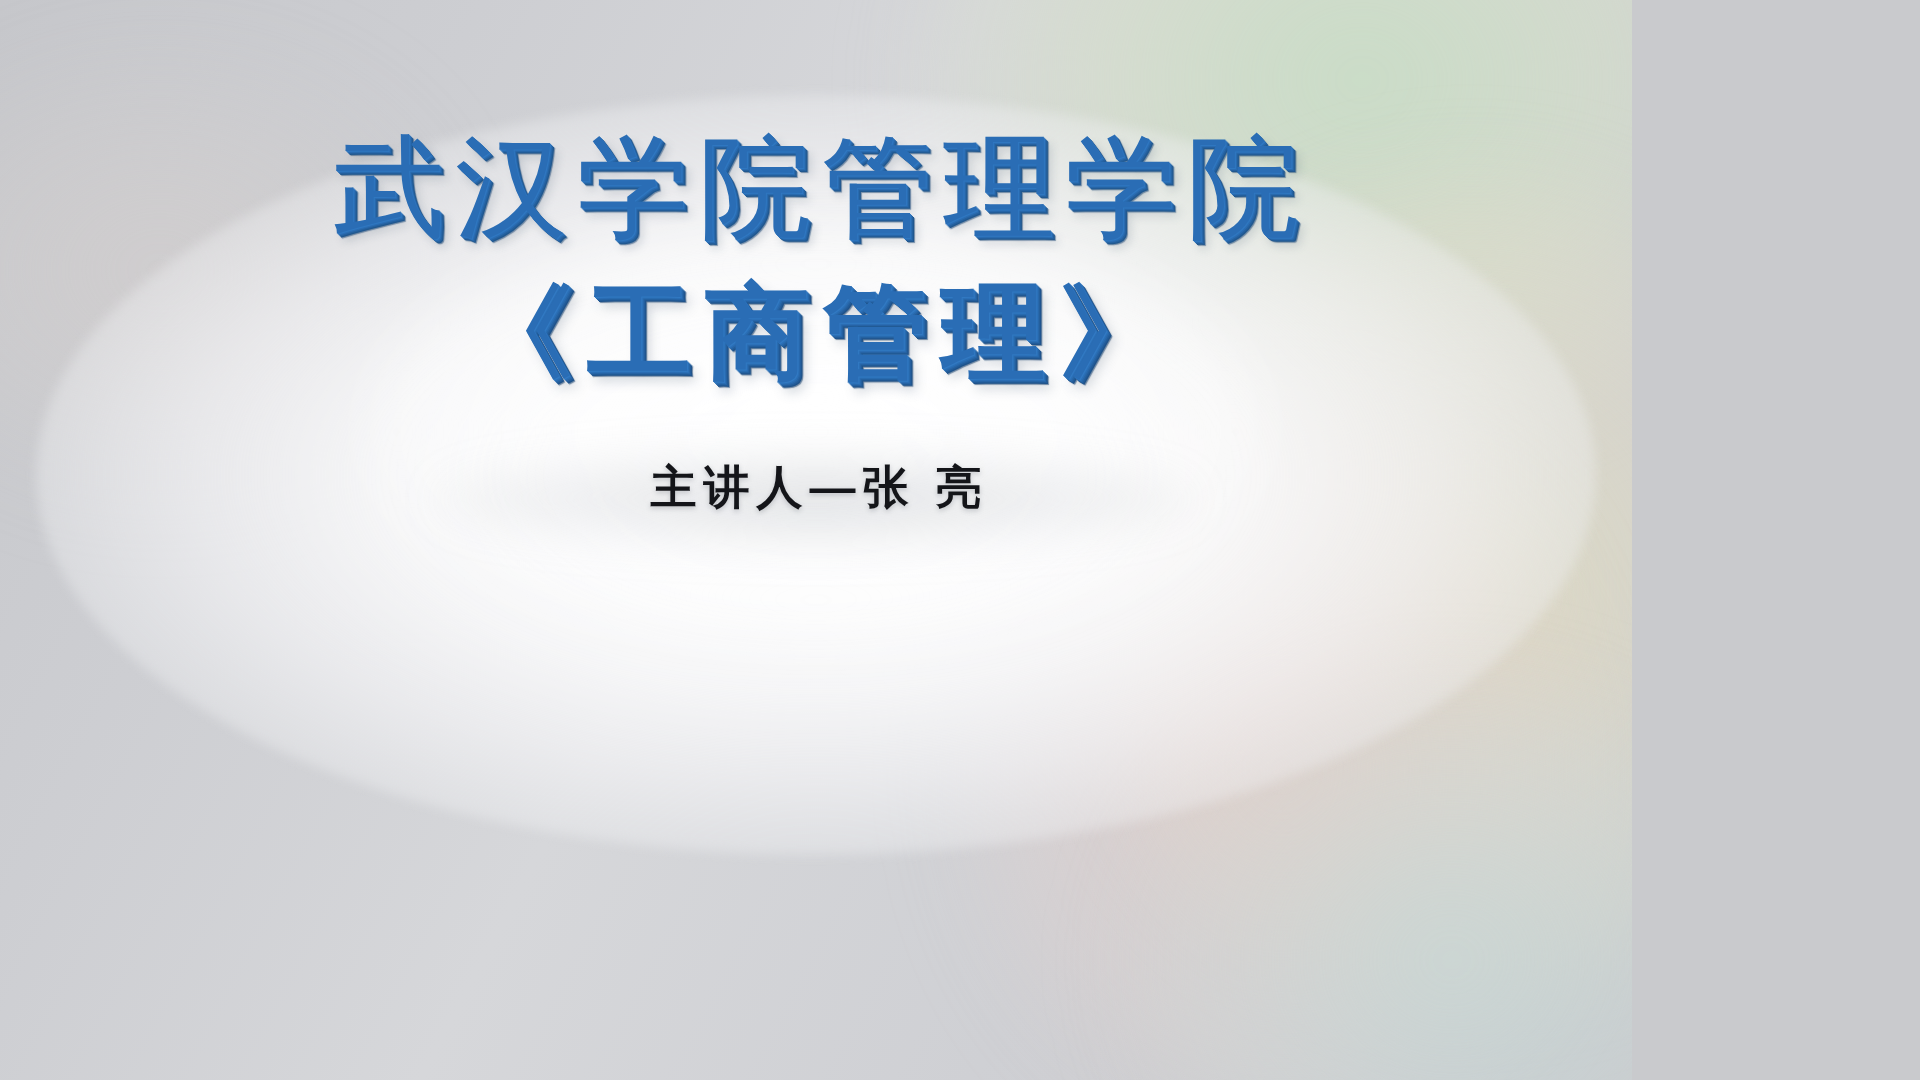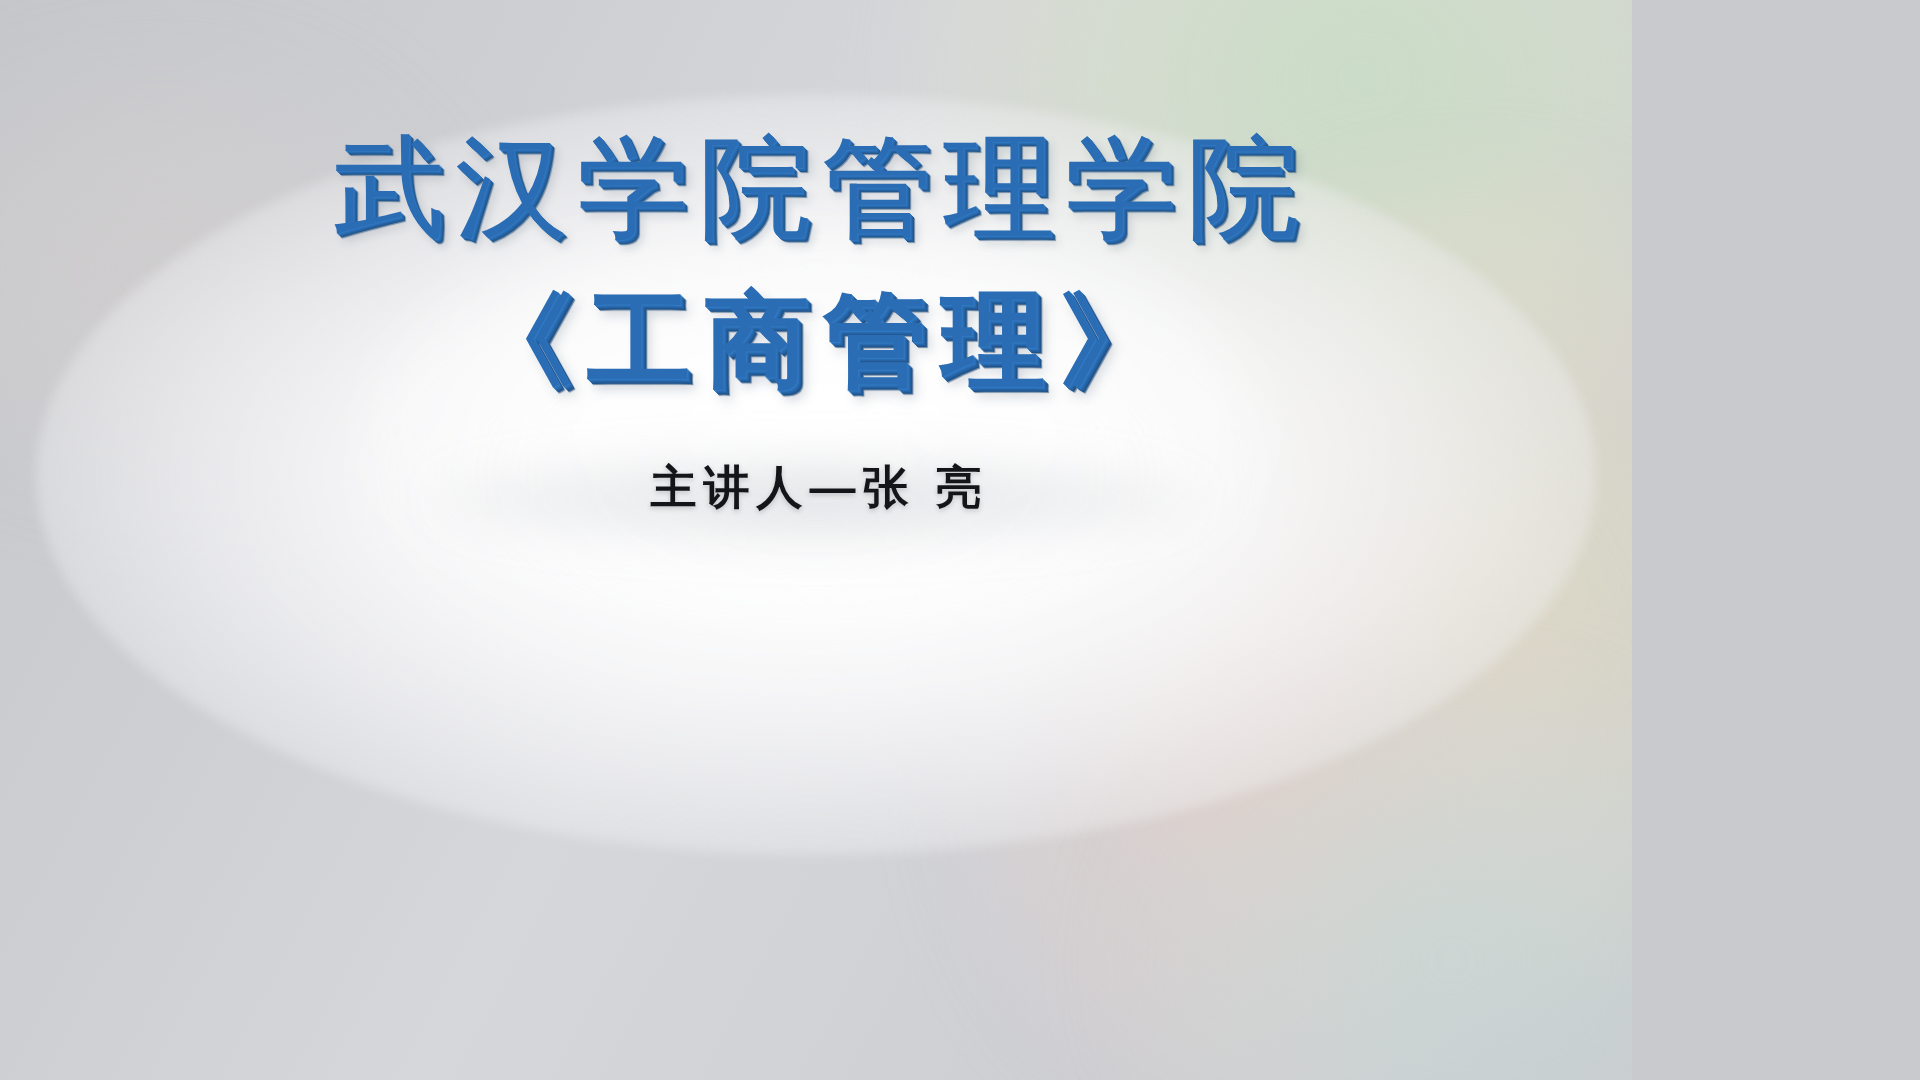--- a/index.html
+++ b/index.html
@@ -143,21 +143,21 @@
        2px 2px 0 #2a6cb2,
        3px 3px 0 #25619f,
        4px 4px 0 #21588f,
        5px 5px 1px rgba(28,70,115,0.55),
        7px 8px 10px rgba(70,90,115,0.22);
   }
 
   
   .course-title {
     margin-top: 34px;
-    font-family: Liberation Sans, sans-serif;
+    font-family: Liberation Mono, monospace;
     font-size: 104px;
     line-height: 1.1;
     font-weight: 700;
     letter-spacing: 14px;
     padding-left: 14px;
     color: #2a6db5;
     white-space: nowrap;
     text-shadow:
        1px 1px 0 #3179c2,
        2px 2px 0 #2b6fb6,

